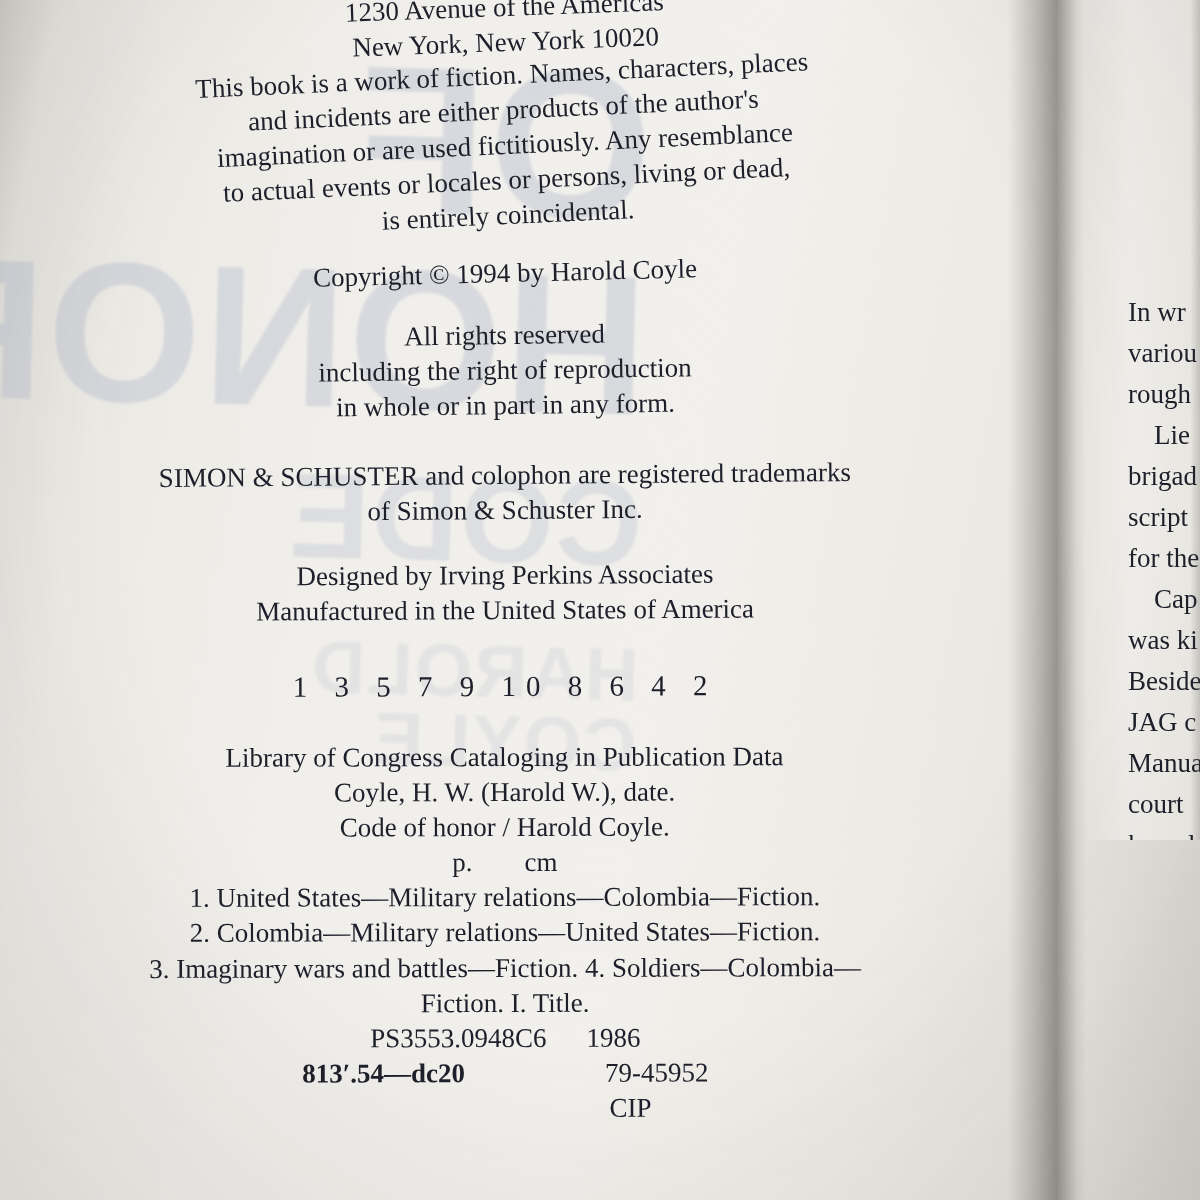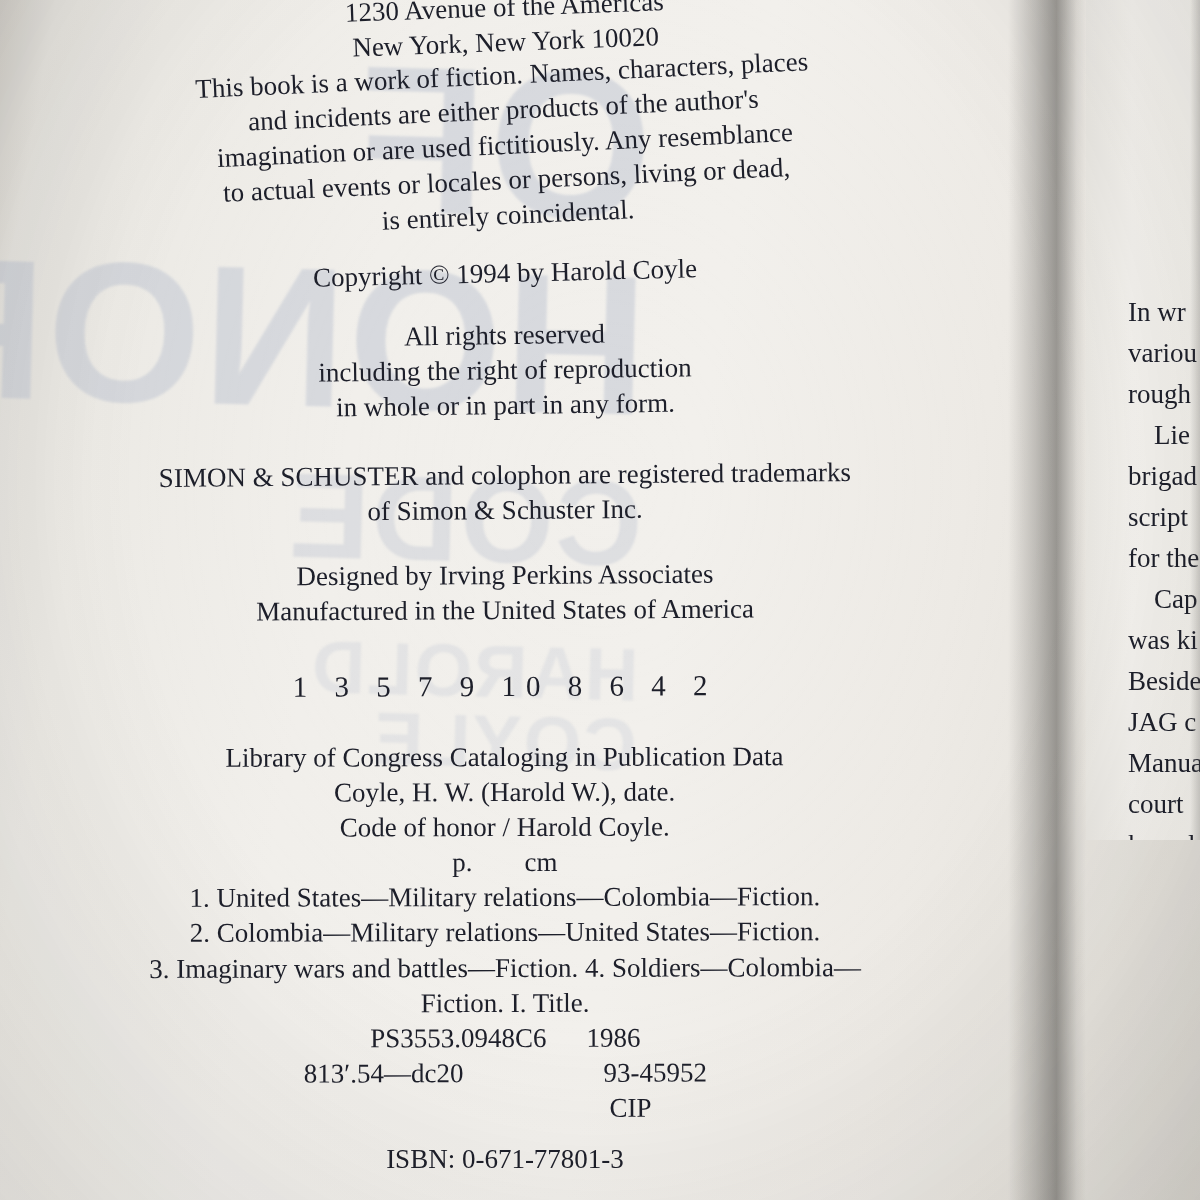--- a/index.html
+++ b/index.html
@@ -87,21 +87,21 @@
   .blk-numbers   { top: 668px;  transform: rotate(-0.2deg); letter-spacing: 10px; font-size: 29px;}
   .blk-loc       { top: 740px;  transform: rotate(-0.15deg); }
   .blk-isbn      { top: 1142px; transform: rotate(0deg); }
 
   .cp .pcm { letter-spacing: 0; }
   .cp .pcm .gap { display: inline-block; width: 52px; }
   .cp .cls1, .cp .cls2, .cp .cls3 { }
   .loc-line { }
   .psline .gap { display: inline-block; width: 40px; }
   .ddline { }
-  .ddline .left { display:inline-block; padding-right: 140px; }
+  .ddline .left { display:inline-block; padding-right: 140px; font-weight: bold; }
   .cipline { padding-left: 250px; }
 
   
   .gutter {
     position: absolute;
     top: 0;
     left: 1008px;
     width: 78px;
     height: 1200px;
     background: linear-gradient(90deg,
@@ -202,26 +202,25 @@
         <span>p.</span><span class="gap"></span><span>cm</span>
       </p>
       <p class="loc-line cls1">1. United States—Military relations—Colombia—Fiction.</p>
       <p class="loc-line cls2">2. Colombia—Military relations—United States—Fiction.</p>
       <p class="loc-line cls3">3. Imaginary wars and battles—Fiction.   4. Soldiers—Colombia—</p>
       <p class="loc-line cls4">Fiction.   I. Title.</p>
       <p class="psline">
         <span>PS3553.0948C6</span><span class="gap"></span><span>1986</span>
       </p>
       <p class="ddline">
-        <span class="left">813′.54—dc20</span><span>93-45952</span>
+        <span class="left">813′.54—dc20</span><span>79-45952</span>
       </p>
       <p class="cipline">CIP</p>
     </div>
 
-    <div class="cp blk-isbn">ISBN: 0-671-77801-3</div>
 
   </div>
 
   <div class="gutter"></div>
 
   <div class="right-col">
     <div class="rp">
       <p>In wr</p>
       <p>variou</p>
       <p>rough</p>

